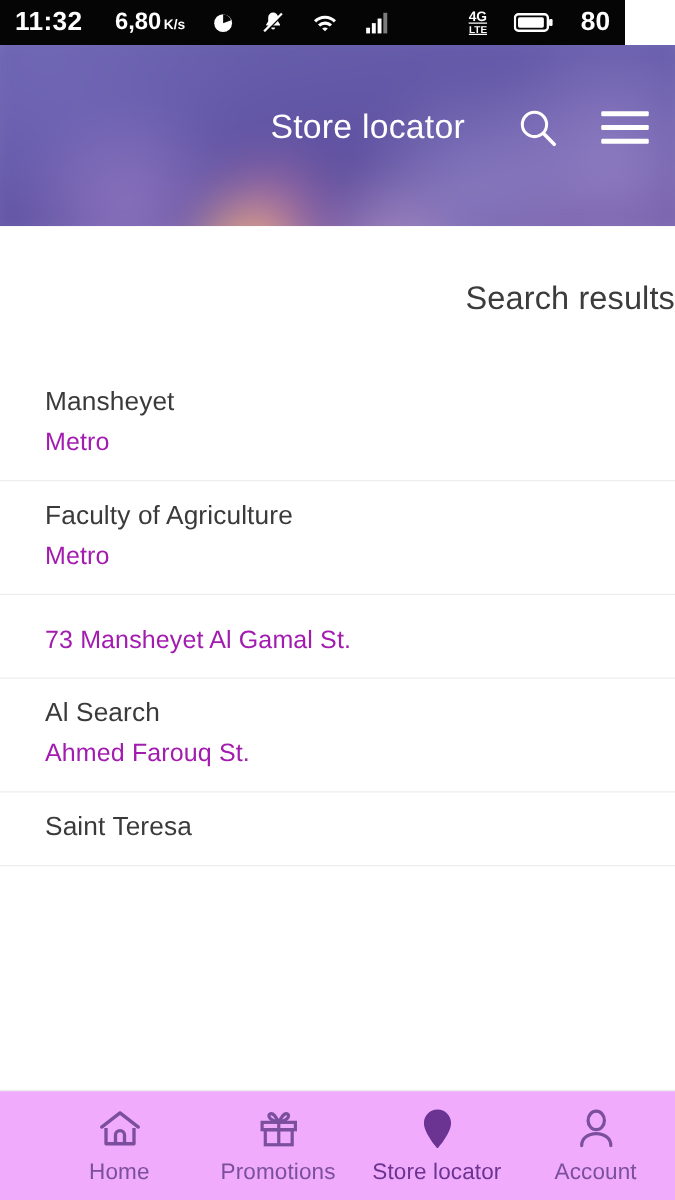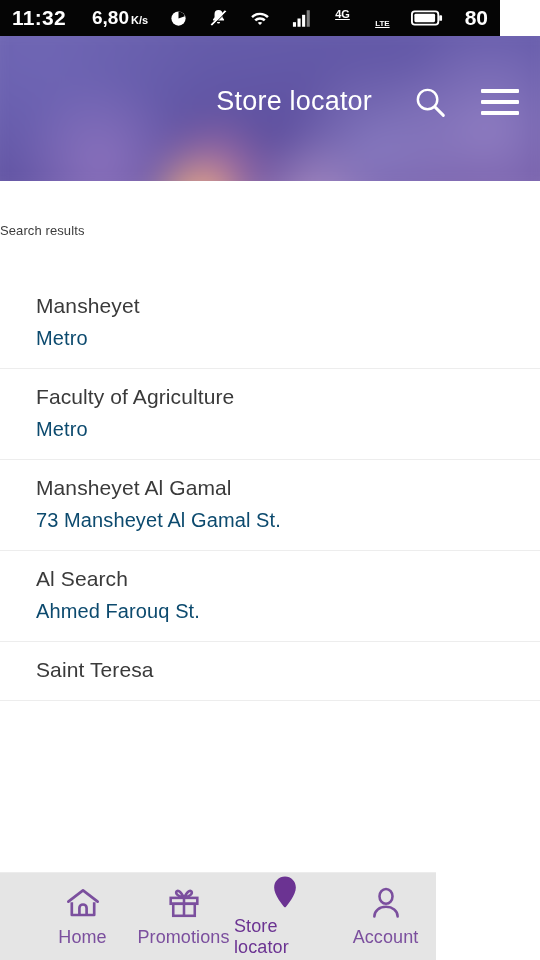--- a/index.html
+++ b/index.html
@@ -15,21 +15,21 @@
   .statusbar {
     position:absolute; top:0; left:0; width:500px; height:36px;
     background:#050505; color:#ffffff;
     display:flex; align-items:center; padding:0 12px;
   }
   .status-time { font-size:21px; font-weight:bold; letter-spacing:.3px; }
   .status-right { margin-left:auto; display:flex; align-items:center; gap:21px; }
   .net-speed { font-size:19px; font-weight:bold; display:flex; align-items:baseline; gap:2px; }
   .net-speed .unit { font-size:11px; font-weight:bold; }
   .sicon { display:block; }
-  .lte-badge { display:flex; flex-direction:column; align-items:flex-start; line-height:1;text-decoration:underline; }
+  .lte-badge { display:flex; flex-direction:column; align-items:flex-end; line-height:1;text-decoration:underline; }
   .lte-badge .g4 { font-size:11px; font-weight:bold; }
   .lte-badge .lte { font-size:8px; font-weight:bold;padding-left:40px; }
   .batt-num { font-size:21px; font-weight:bold; margin-left:1px; }
 
   
   .header {
     position:absolute; top:36px; left:0; width:540px; height:145px;
     overflow:hidden;
   }
   .header-bg {
@@ -59,33 +59,33 @@
              width:44px; height:44px; }
   .burger { display:flex; flex-direction:column; gap:7px; width:38px; }
   .burger span { display:block; height:4px; background:#fff; border-radius:1px; }
 
   
   .content {
     position:absolute; top:181px; left:0; width:540px; bottom:88px;
     background:#fff; overflow:hidden;
   }
   .section-title {
-    text-align:left; color:#3c3c3c; font-size:13px; font-weight:400;
+    text-align:right; color:#3c3c3c; font-size:26px; font-weight:400;
     padding:42px 0 0; letter-spacing:.1px;
   }
   .results { margin-top:40px; }
   .result-item { padding:16px 36px 18px; border-bottom:1px solid #ededed; }
   .result-item:first-child { border-top:none; }
   .result-name { font-size:21px; color:#3a3a3a; font-weight:400; letter-spacing:.1px; }
-  .result-sub { font-size:20px; color:#0c4a6e; font-weight:400; margin-top:9px; letter-spacing:.1px; }
+  .result-sub { font-size:20px; color:#a21caf; font-weight:400; margin-top:9px; letter-spacing:.1px; }
 
   
   .bottomnav {
-    position:absolute; left:0; bottom:0; width:436px; height:88px;
-    background:#e5e5e5; border-top:1px solid #ececec;
+    position:absolute; left:0; bottom:0; width:540px; height:88px;
+    background:#f0abfc; border-top:1px solid #ececec;
     display:flex; align-items:center;padding-left:32px;
   }
   .nav-item {
     flex:1; display:flex; flex-direction:column;
     align-items:center; justify-content:center; gap:7px;
   }
   .nav-label { font-size:18px; color:#7b4f9e; letter-spacing:.1px; }
   .nav-item.active .nav-label { color:#6b3392; }
   .nav-icon { height:34px; display:flex; align-items:center; justify-content:center; }
 </style>
@@ -163,21 +163,20 @@
         <div class="result-name">Mansheyet</div>
         <div class="result-sub">Metro</div>
       </div>
 
       <div class="result-item">
         <div class="result-name">Faculty of Agriculture</div>
         <div class="result-sub">Metro</div>
       </div>
 
       <div class="result-item">
-        <div class="result-name">Mansheyet Al Gamal</div>
         <div class="result-sub">73 Mansheyet Al Gamal St.</div>
       </div>
 
       <div class="result-item">
         <div class="result-name">Al Search</div>
         <div class="result-sub">Ahmed Farouq St.</div>
       </div>
 
       <div class="result-item">
         <div class="result-name">Saint Teresa</div>

